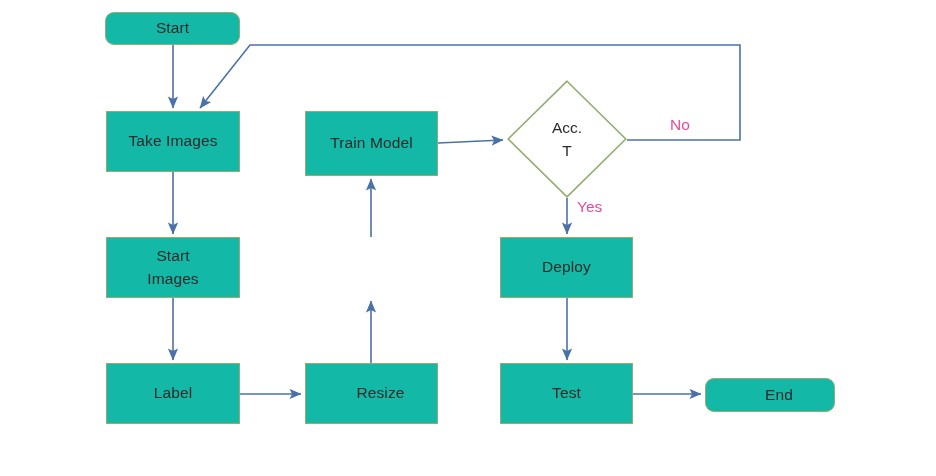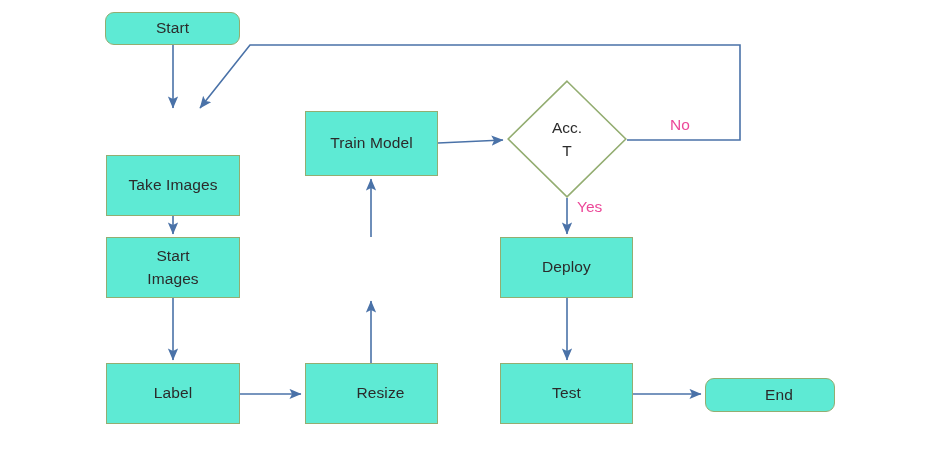--- a/index.html
+++ b/index.html
@@ -22,21 +22,21 @@
     position: absolute;
     left: 0;
     top: 0;
     width: 936px;
     height: 476px;
     pointer-events: none;
   }
   .node {
     position: absolute;
     box-sizing: border-box;
-    background: #5eead4;
+    background: #14b8a6;
     border: 1.3px solid #93ad71;
     display: flex;
     align-items: center;
     justify-content: center;
     text-align: center;
     color: #2b2b2b;
     font-size: 15.5px;
     line-height: 1.45;
     letter-spacing: 0.1px;
     white-space: pre-line;
@@ -114,21 +114,21 @@
 
     
     <path d="M567,298 L567,360" fill="none" stroke="#4a72a8" stroke-width="1.6" marker-end="url(#arrow)"></path>
 
     
     <path d="M633,394 L701,394" fill="none" stroke="#4a72a8" stroke-width="1.6" marker-end="url(#arrow)"></path>
   </svg>
 
   <div class="node rounded" style="left:105px; top:12px; width:135px; height:33px;">Start</div>
 
-  <div class="node" style="left:106px; top:111px; width:134px; height:61px;margin-top:44px;">Take Images</div>
+  <div class="node" style="left:106px; top:111px; width:134px; height:61px;">Take Images</div>
 
   <div class="node" style="left:106px; top:237px; width:134px; height:61px;">Start
 Images</div>
 
   <div class="node" style="left:106px; top:363px; width:134px; height:61px;">Label</div>
 
   <div class="node" style="left:305px; top:363px; width:133px; height:61px;padding-left:18px;">Resize</div>
 
 
   <div class="node" style="left:305px; top:111px; width:133px; height:65px;">Train Model</div>

